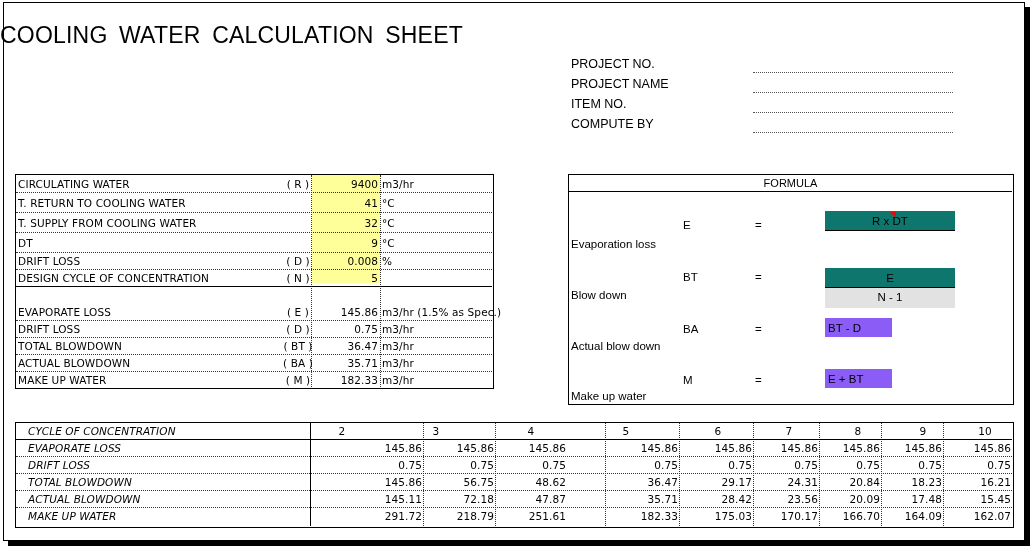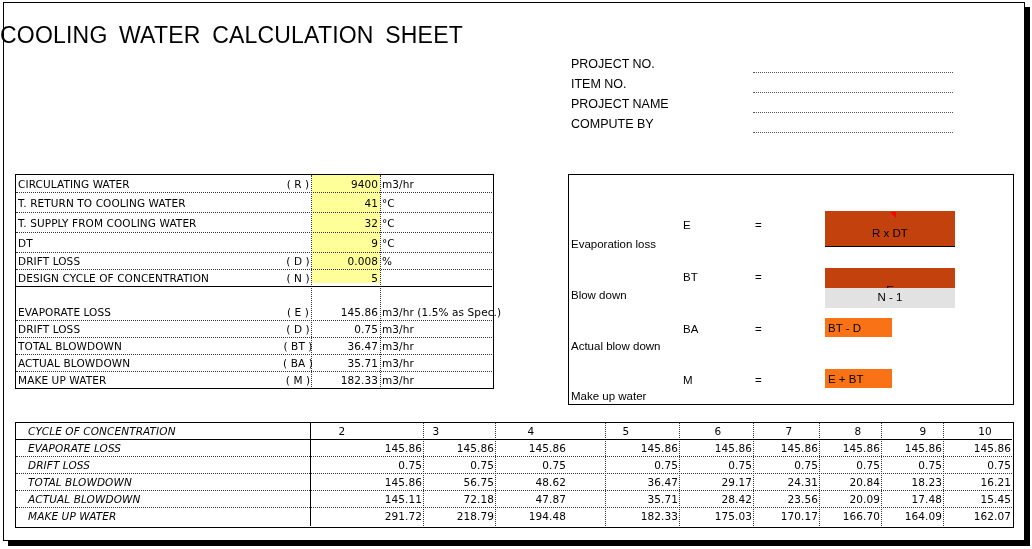--- a/index.html
+++ b/index.html
@@ -34,22 +34,22 @@
   .lt .c-unit { position: absolute; left: 366px; top: 3px; white-space: nowrap; }
   .vsep { position: absolute; top: 0; width: 0; border-left: 1px dotted #333; }
   .yellow { position: absolute; left: 296px; width: 68px; background: #ffff99; }
 
   
   .fb { position: absolute; left: 568px; top: 174px; width: 446px; height: 231px; border: 1.5px solid #000; font-family: "Liberation Sans", sans-serif; font-size: 11.5px; }
   .fb-head { position: absolute; left: 0; top: 0; width: 443px; height: 17px; border-bottom: 1.2px solid #000; text-align: center; padding-top: 2px; font-size: 11px; }
   .fb .lbl { position: absolute; left: 2px; }
   .fb .sym { position: absolute; left: 114px; }
   .fb .eq { position: absolute; left: 186px; }
-  .fb .gbox { position: absolute; left: 256px; background: #f97316; }
-  .fb .frac-top { position: absolute; left: 256px; width: 130px; height: 36px; background: #c2410c; border-bottom: 1.3px solid #000; text-align: center; padding-top: 16px; }
+  .fb .gbox { position: absolute; left: 256px; background: #8b5cf6; }
+  .fb .frac-top { position: absolute; left: 256px; width: 130px; height: 20px; background: #0f766e; border-bottom: 1.3px solid #000; text-align: center; padding-top: 4px; }
   .fb .frac-bot { position: absolute; left: 256px; width: 130px; height: 20px; background: #e2e2e2; text-align: center; padding-top: 3px; }
   .comment-mark { position: absolute; width: 0; height: 0; border-top: 6px solid #ff0000; border-left: 6px solid transparent; }
 
   
   .bt { position: absolute; left: 15px; top: 422px; width: 999px; height: 106px; border: 1.5px solid #000; }
   .bt .row { position: absolute; left: 0; width: 996px; height: 17px; }
   .bt .row.dot { border-bottom: 1px dotted #333; }
   .bt .row.head { border-bottom: 1.3px solid #000; }
   .bt .cell { position: absolute; top: 2px; }
   .bt .lab { left: 12px; font-style: italic; }
@@ -63,25 +63,25 @@
 <div class="page"></div>
 
 <div class="title">COOLING  WATER  CALCULATION  SHEET</div>
 
 <div class="info">
   <div class="info-row">
     <span class="info-label">PROJECT  NO.</span>
     <span class="info-line"></span>
   </div>
   <div class="info-row">
+    <span class="info-label">PROJECT NAME</span>
+    <span class="info-line"></span>
+  </div>
+  <div class="info-row">
     <span class="info-label">ITEM NO.</span>
-    <span class="info-line"></span>
-  </div>
-  <div class="info-row">
-    <span class="info-label">PROJECT NAME</span>
     <span class="info-line"></span>
   </div>
   <div class="info-row">
     <span class="info-label">COMPUTE BY</span>
     <span class="info-line"></span>
   </div>
 </div>
 
 <div class="lt small">
   <div class="yellow" style="top:0;height:108px;"></div>
@@ -147,20 +147,21 @@
   </div>
   <div class="row" style="top:197px;height:17px;">
     <span class="c-label" style="top:2px;">MAKE  UP  WATER</span>
     <span class="c-sym" style="top:2px;">( M )</span>
     <span class="c-val" style="top:2px;">182.33</span>
     <span class="c-unit" style="top:2px;">m3/hr</span>
   </div>
 </div>
 
 <div class="fb">
+  <div class="fb-head">FORMULA</div>
 
   <span class="sym" style="top:44px;">E</span>
   <span class="eq" style="top:44px;">=</span>
   <div class="frac-top" style="top:36px;">R  x  DT</div>
   <div class="comment-mark" style="left:321px;top:37px;"></div>
   <span class="lbl" style="top:63px;">Evaporation loss</span>
 
   <span class="sym" style="top:96px;">BT</span>
   <span class="eq" style="top:96px;">=</span>
   <div class="frac-top" style="top:93px;">E</div>
@@ -251,21 +252,21 @@
     <span class="cell num" style="left:737px;width:65px;">23.56</span>
     <span class="cell num" style="left:803px;width:61px;">20.09</span>
     <span class="cell num" style="left:865px;width:61px;">17.48</span>
     <span class="cell num" style="left:927px;width:68px;">15.45</span>
   </div>
 
   <div class="row" style="top:85px;">
     <span class="cell lab">MAKE  UP  WATER</span>
     <span class="cell num" style="left:294px;width:112px;">291.72</span>
     <span class="cell num" style="left:407px;width:71px;">218.79</span>
-    <span class="cell num" style="left:479px;width:71px;">194.48</span>
+    <span class="cell num" style="left:479px;width:71px;">251.61</span>
     <span class="cell num" style="left:589px;width:73px;">182.33</span>
     <span class="cell num" style="left:663px;width:73px;">175.03</span>
     <span class="cell num" style="left:737px;width:65px;">170.17</span>
     <span class="cell num" style="left:803px;width:61px;">166.70</span>
     <span class="cell num" style="left:865px;width:61px;">164.09</span>
     <span class="cell num" style="left:927px;width:68px;">162.07</span>
   </div>
 </div>
 
 </body></html>

